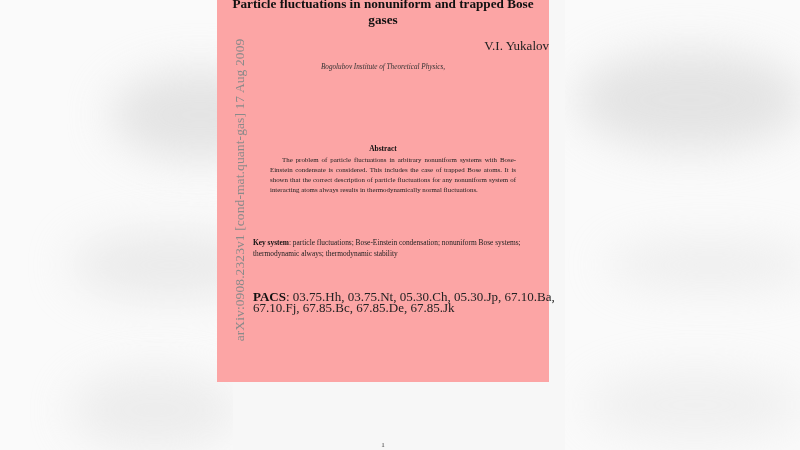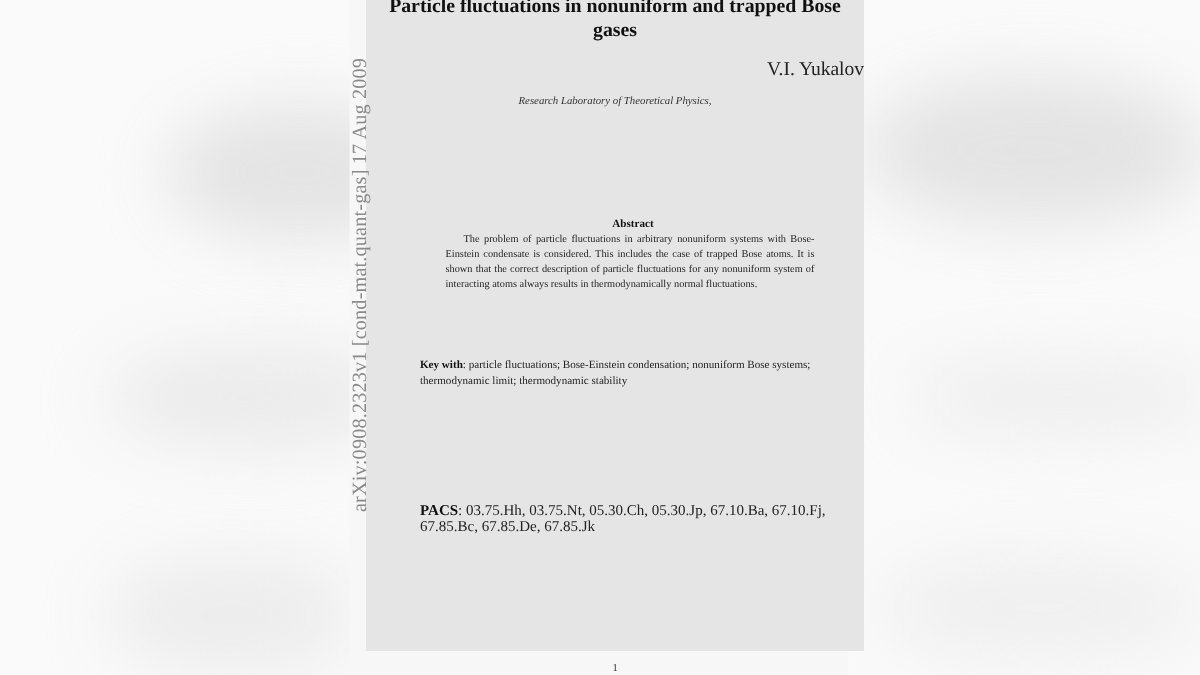--- a/index.html
+++ b/index.html
@@ -26,57 +26,57 @@
   .smudge {
     position: absolute;
     border-radius: 50%;
     background: #dcdcdc;
     filter: blur(22px);
     opacity: 0.75;
   }
 
   .page {
     position: absolute;
-    left: 244px; top: 0;
-    width: 332px; height: 434px;
-    background: #e5e5e5;
+    left: 217px; top: 0;
+    width: 332px; height: 382px;
+    background: #fca5a5;
   }
   .title {
     position: absolute;
     left: 0; top: -4px; width: 332px;
     text-align: center;
     font-weight: bold;
     font-size: 13.2px;
     line-height: 16px;
     color: #111;
   }
   .author {
     position: absolute; left: 0; top: 38px; width: 332px;
     text-align: right; font-size: 13px; color: #222;
   }
   .affil {
     position: absolute; left: 0; top: 62px; width: 332px;
     text-align: center; font-style: italic; font-size: 7.2px; line-height: 11px; color: #333;
   }
   .abs-head {
     position: absolute; left: 0; top: 144px; width: 332px;
-    text-align: center; font-weight: bold; font-size: 7.4px; color: #111; padding-left: 12px;
+    text-align: center; font-weight: bold; font-size: 7.4px; color: #111;
   }
   .abs-body {
     position: absolute; left: 53px; top: 155px; width: 246px;
     font-size: 6.9px; line-height: 10px; text-align: justify; color: #222;
     text-indent: 12px;
   }
   .keywords {
     position: absolute; left: 36px; top: 237px; width: 304px;
     font-size: 7.4px; line-height: 11px; color: #222;
   }
   .pacs {
     position: absolute; left: 36px; top: 291px; width: 304px;
-    font-size: 10px; line-height: 11px; color: #222; margin-top: 44px;
+    font-size: 13px; line-height: 11px; color: #222;
   }
   .label-b { font-weight: bold; color: #111; }
   .pagenum {
     position: absolute; left: 0; top: 441px; width: 332px;
     text-align: center; font-size: 7px; color: #333;
   }
   .arxiv-stamp {
     position: absolute;
     left: 240px; top: 190px;
     transform-origin: 0 0;
@@ -101,27 +101,27 @@
   <div class="blur-side blur-right">
     <div class="smudge" style="left:10px;top:50px;width:230px;height:100px;"></div>
     <div class="smudge" style="left:40px;top:240px;width:210px;height:50px;opacity:.4"></div>
     <div class="smudge" style="left:20px;top:370px;width:220px;height:70px;opacity:.35"></div>
   </div>
 
   <div class="page">
     <div class="title">Particle fluctuations in nonuniform and trapped Bose gases</div>
     <div class="author">V.I. Yukalov</div>
     <div class="affil">
-      <div>Research Laboratory of Theoretical Physics,</div>
+      <div>Bogolubov Institute of Theoretical Physics,</div>
     </div>
 
     <div class="abs-head">Abstract</div>
     <div class="abs-body">The problem of particle fluctuations in arbitrary nonuniform systems with Bose-Einstein condensate is considered. This includes the case of trapped Bose atoms. It is shown that the correct description of particle fluctuations for any nonuniform system of interacting atoms always results in thermodynamically normal fluctuations.</div>
 
-    <div class="keywords"><span class="label-b">Key with</span><span>: particle fluctuations; Bose-Einstein condensation; nonuniform Bose systems; thermodynamic limit; thermodynamic stability</span></div>
+    <div class="keywords"><span class="label-b">Key system</span><span>: particle fluctuations; Bose-Einstein condensation; nonuniform Bose systems; thermodynamic always; thermodynamic stability</span></div>
 
     <div class="pacs"><span class="label-b">PACS</span><span>: 03.75.Hh, 03.75.Nt, 05.30.Ch, 05.30.Jp, 67.10.Ba, 67.10.Fj, 67.85.Bc, 67.85.De, 67.85.Jk</span></div>
 
     <div class="pagenum">1</div>
   </div>
 
   <div class="arxiv-stamp">arXiv:0908.2323v1  [cond-mat.quant-gas]  17 Aug 2009</div>
 </div>
 
 </body></html>

